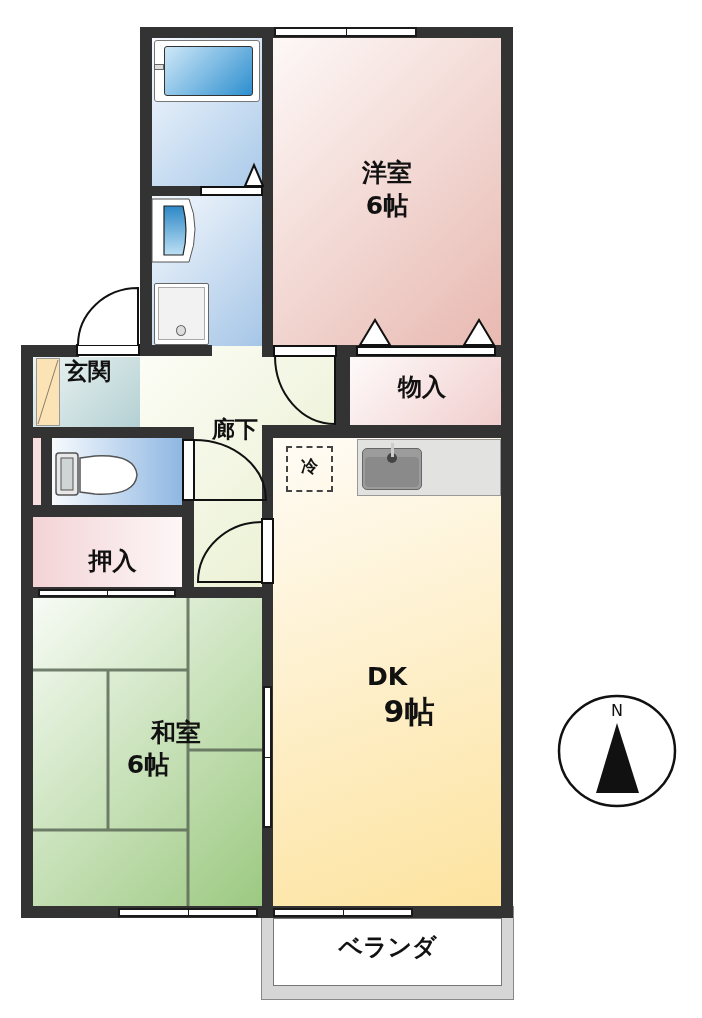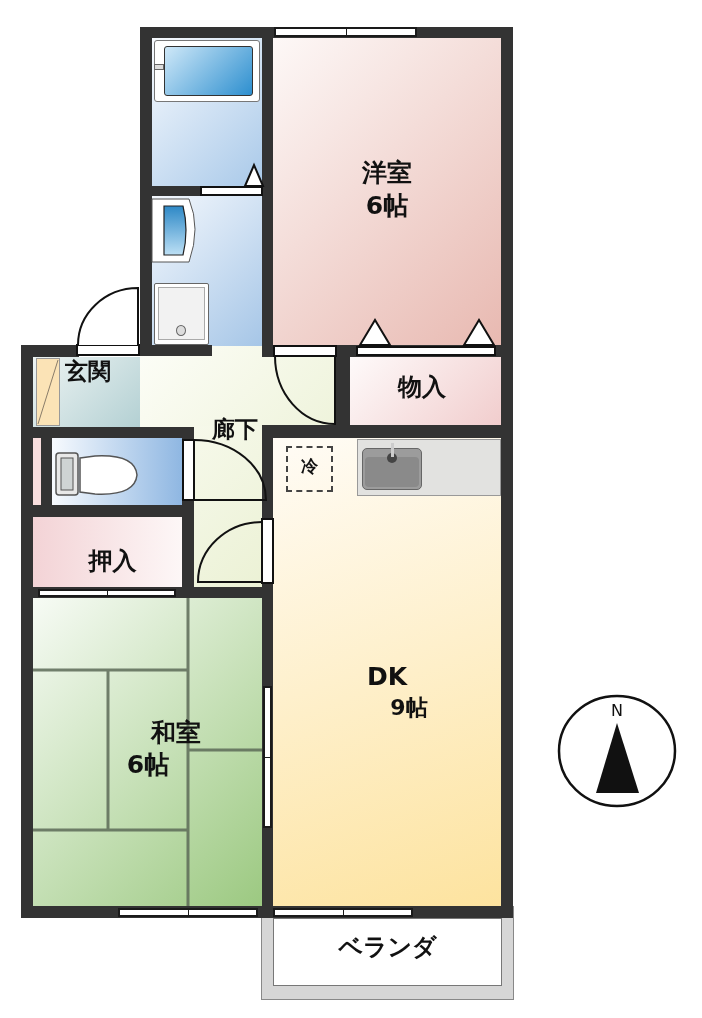--- a/index.html
+++ b/index.html
@@ -164,19 +164,19 @@
 <div class="label" style="left:56px;top:358px;width:64px;font-size:23px;">玄関</div>
 
 <div class="label" style="left:200px;top:416px;width:70px;font-size:23px;">廊下</div>
 
 <div class="label" style="left:38px;top:536px;width:149px;font-size:24px;margin-top:12px;">押入</div>
 
 <div class="label" style="left:108px;top:719px;width:80px;font-size:25px;margin-left:28px;">和室</div>
 <div class="label" style="left:108px;top:751px;width:80px;font-size:25px;">6帖</div>
 
 <div class="label" style="left:273px;top:663px;width:228px;font-size:25px;">DK</div>
-<div class="label" style="left:273px;top:695px;width:272px;font-size:22px;">9帖</div>
+<div class="label" style="left:273px;top:695px;width:272px;font-size:30px;">9帖</div>
 
 <svg style="left:556px;top:693px;" width="122" height="116">
   <ellipse cx="61" cy="58" rx="58" ry="55" fill="#fff" stroke="#111" stroke-width="2.5"></ellipse>
   <polygon points="61,30 40,100 83,100" fill="#111"></polygon>
 </svg>
 <div class="label" style="left:604px;top:702px;width:26px;font-size:16px;font-weight:normal;">N</div>
 
 </body></html>

